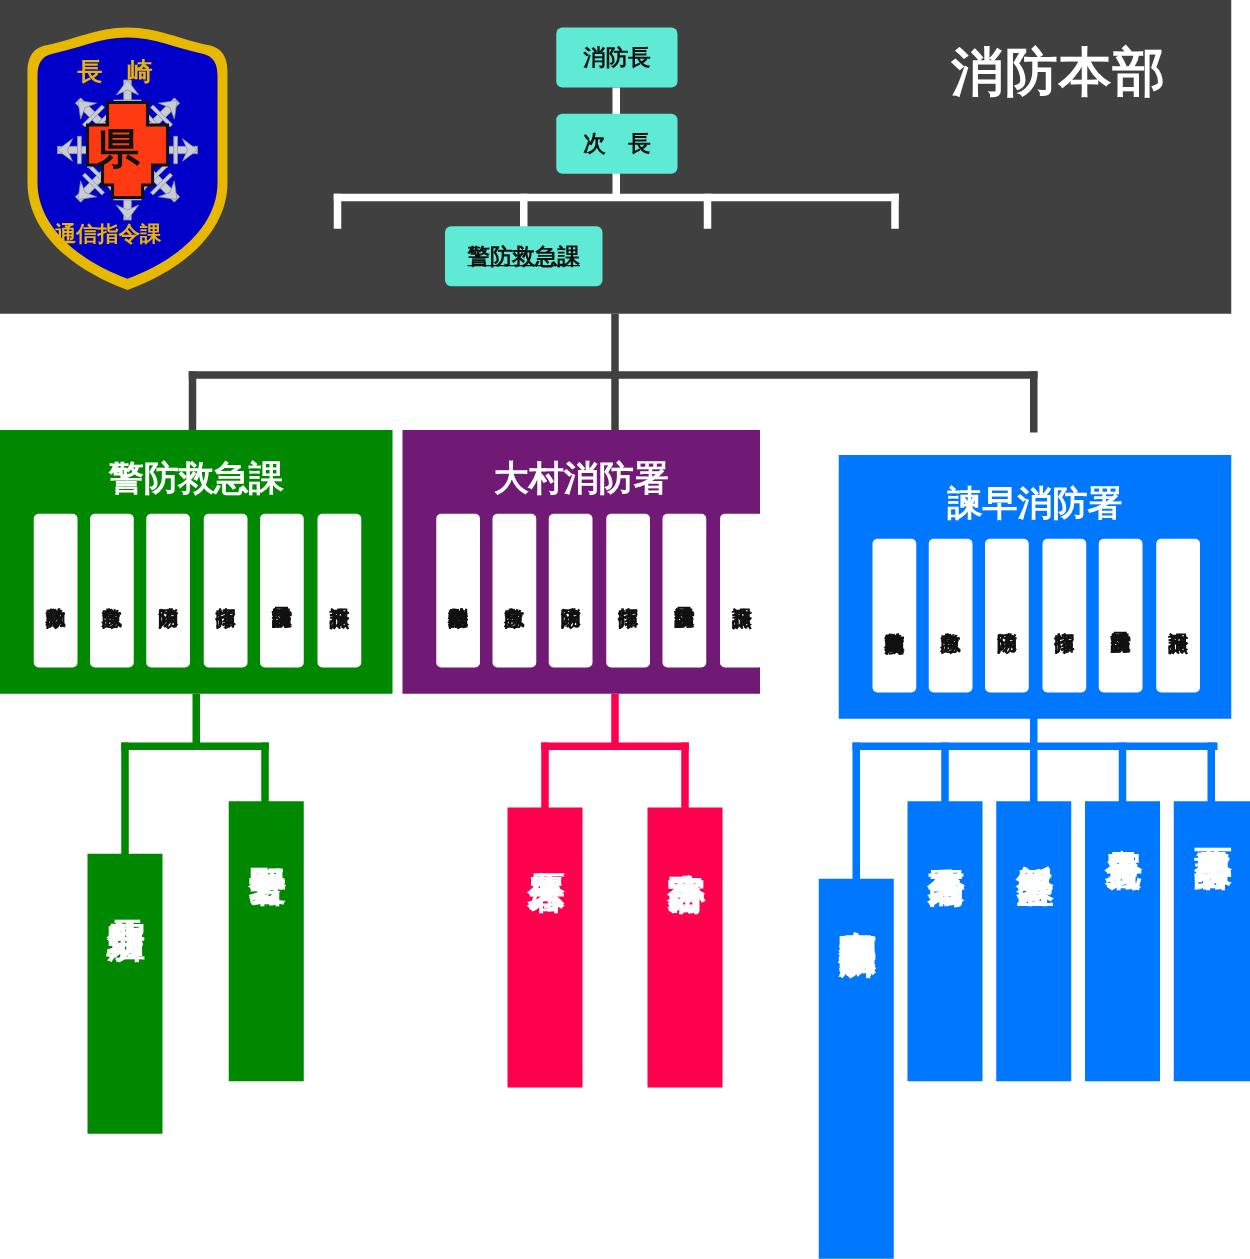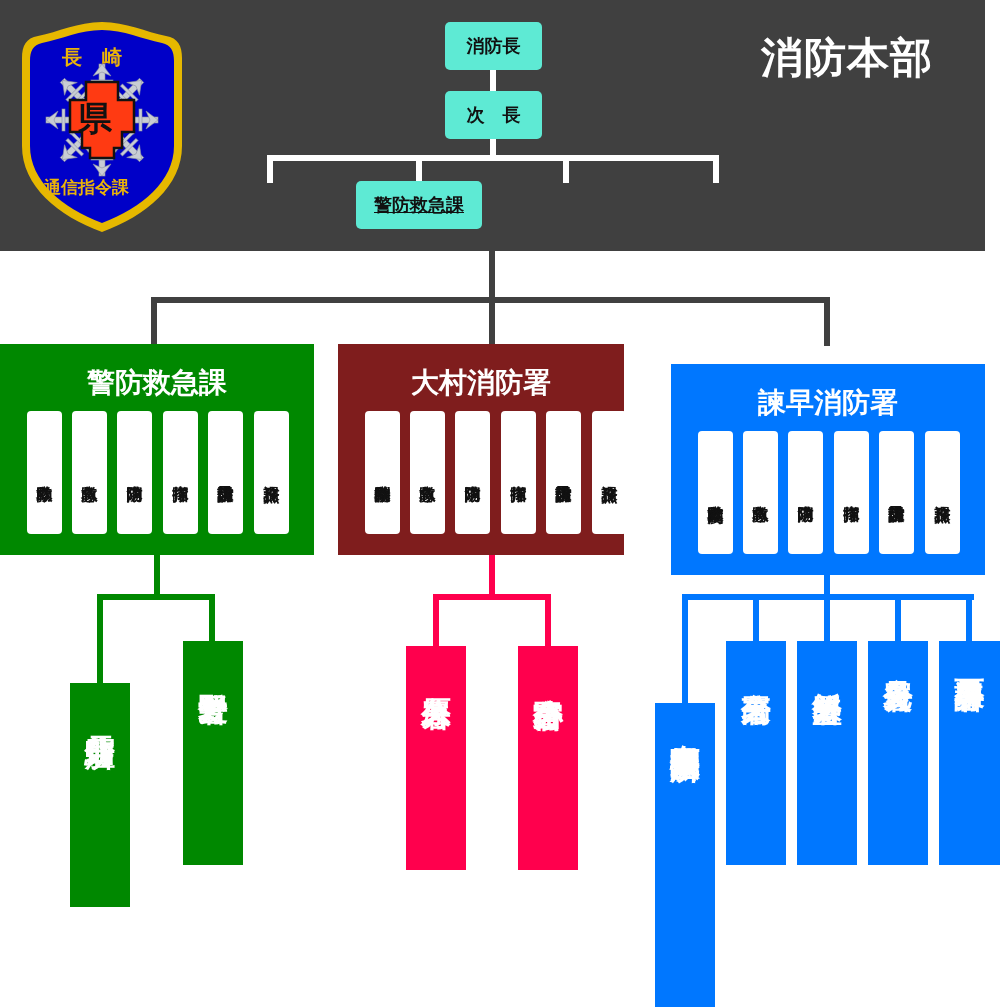--- a/index.html
+++ b/index.html
@@ -105,21 +105,21 @@
 <div class="line" style="left:97px; top:594px; width:118px; height:6px; background:#008800;"></div>
 <div class="line" style="left:97px; top:594px; width:6px; height:90px; background:#008800;"></div>
 <div class="line" style="left:209px; top:594px; width:6px; height:48px; background:#008800;"></div>
 <div class="branch" style="left:70px; top:683px; width:60px; height:224px; background:#008800;">
     <span>雲仙分駐所</span>
   </div>
 <div class="branch" style="left:183px; top:641px; width:60px; height:224px; background:#008800;">
     <span>愛野分署</span>
   </div>
 
-<div class="station" style="left:338px; width:286px; background:#7f1d1d;">
+<div class="station" style="left:322px; width:286px; background:#701a75;">
   <div class="st-title">大村消防署</div>
   <div class="unit" style="left:27px;">
       <span>特別救助隊</span>
     </div>
   <div class="unit" style="left:72px;">
       <span>救急隊</span>
     </div>
   <div class="unit" style="left:117px;">
       <span>消防隊</span>
     </div>

